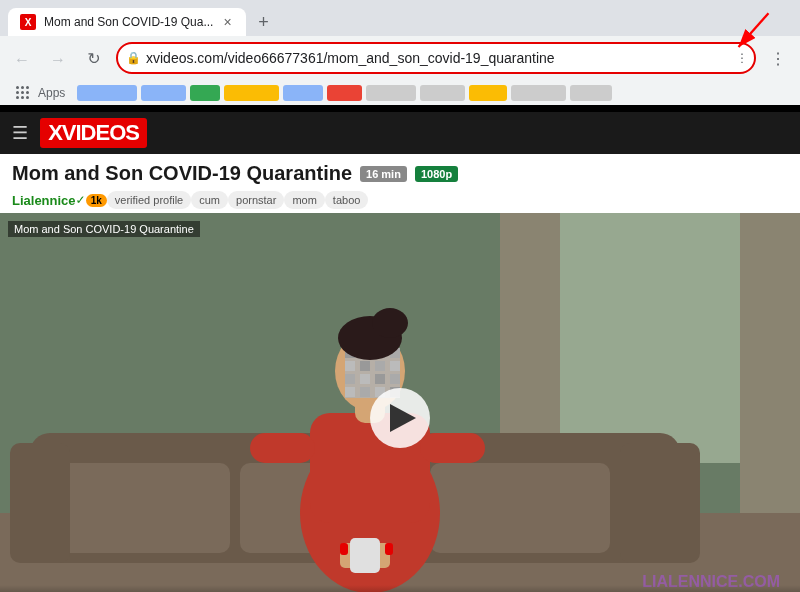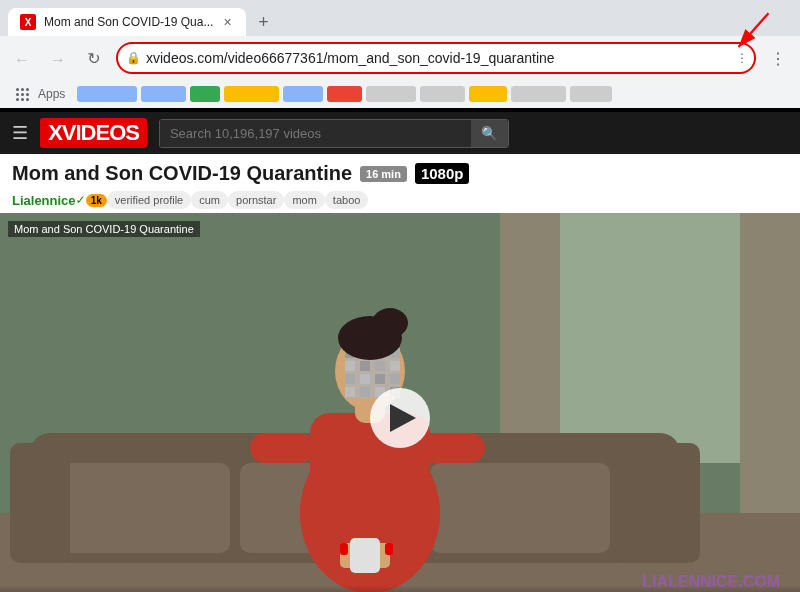--- a/index.html
+++ b/index.html
@@ -18,41 +18,41 @@
     .nav-btn { width: 28px; height: 28px; display: flex; align-items: center; justify-content: center; border-radius: 50%; cursor: pointer; color: #5f6368; font-size: 16px; }
     .nav-btn.disabled { color: #bdc1c6; cursor: default; }
     .address-bar-container { flex: 1; position: relative; }
     .address-bar { width: 100%; height: 32px; border: 2px solid #1a73e8; border-radius: 16px; padding: 0 36px 0 12px; font-size: 14px; color: #202124; background: #fff; outline: none; }
     .lock-icon { position: absolute; left: 10px; top: 50%; transform: translateY(-50%); font-size: 12px; color: #5f6368; }
     .address-bar { padding-left: 28px; }
     .address-menu-btn { position: absolute; right: 8px; top: 50%; transform: translateY(-50%); font-size: 12px; color: #5f6368; cursor: pointer; }
     .nav-extra { display: flex; align-items: center; gap: 4px; }
 
     
-    .bookmarks-bar { display: flex; align-items: center; padding: 0 8px; height: 32px; background: #f1f3f4; border-bottom: 4px solid #000000; gap: 4px; font-size: 12px; color: #5f6368; overflow: hidden; }
+    .bookmarks-bar { display: flex; align-items: center; padding: 0 8px; height: 32px; background: #f1f3f4; border-bottom: 7px solid #000000; gap: 4px; font-size: 12px; color: #5f6368; overflow: hidden; }
     .bookmark-apps { display: flex; align-items: center; gap: 4px; padding: 4px 8px; border-radius: 4px; cursor: pointer; }
     .bookmark-dots { display: flex; gap: 2px; margin-right: 4px; flex-wrap: wrap; width: 14px; }
     .bookmark-dot { width: 3px; height: 3px; background: #5f6368; border-radius: 50%; }
     .bookmark-spacer { flex: 1; display: flex; gap: 4px; overflow: hidden; }
     .bm-block { height: 16px; border-radius: 3px; display: inline-block; }
 
     
     .page-content { background: #1a1a1a; width: 800px; }
     .xvideos-header { background: #1a1a1a; padding: 6px 12px; display: flex; align-items: center; gap: 12px; }
     .hamburger { color: #ccc; font-size: 18px; cursor: pointer; }
     .xvideos-logo { background: #e50000; color: #fff; font-weight: 900; font-size: 22px; padding: 2px 8px; border-radius: 3px; letter-spacing: -1px; }
     .search-bar { flex: 1; display: flex; border: 1px solid #555; border-radius: 3px; overflow: hidden; max-width: 350px; }
     .search-input { flex: 1; padding: 6px 10px; background: #2a2a2a; color: #ccc; border: none; outline: none; font-size: 13px; }
     .search-btn { background: #444; border: none; padding: 6px 10px; cursor: pointer; color: #ccc; }
 
     .video-info { background: #fff; padding: 8px 12px 4px; }
     .video-title-row { display: flex; align-items: center; gap: 8px; flex-wrap: wrap; }
     .video-title { font-size: 20px; font-weight: bold; color: #1a1a1a; }
     .duration-badge { background: #888; color: #fff; font-size: 11px; padding: 2px 6px; border-radius: 3px; font-weight: bold; }
-    .quality-badge { background: #000000; color: #fff; font-size: 15px; padding: 2px 6px; border-radius: 3px; font-weight: bold; }
+    .quality-badge { background: #15803d; color: #fff; font-size: 11px; padding: 2px 6px; border-radius: 3px; font-weight: bold; }
 
     .channel-row { display: flex; align-items: center; gap: 0; margin-top: 6px; flex-wrap: wrap; }
     .channel-name { color: #1a8a1a; font-weight: bold; font-size: 13px; cursor: pointer; }
     .verified-icon { color: #1a8a1a; font-size: 12px; }
     .subscriber-badge { background: #f90; color: #000; font-size: 10px; padding: 1px 5px; border-radius: 10px; font-weight: bold; }
     .tag-btn { background: #eee; color: #555; font-size: 11px; padding: 3px 8px; border-radius: 9px; cursor: pointer; border: none; }
 
     
     .video-wrapper { background: #000; position: relative; width: 800px; height: 410px; overflow: hidden; }
     .video-overlay-title { position: absolute; top: 8px; left: 8px; background: rgba(0,0,0,0.5); color: #fff; font-size: 11px; padding: 2px 6px; z-index: 10; }
@@ -150,26 +150,20 @@
       <div class="bm-block" style="width:42px; background:#ccc;"></div>
     </div>
   </div>
 </div>
 
 <div class="page-content">
 
   <div class="xvideos-header">
     <span class="hamburger">☰</span>
     <div class="xvideos-logo">XVIDEOS</div>
-    <div class="search-bar">
-      <input class="search-input" type="text" placeholder="Search 10,196,197 videos" style="">
-      <button class="search-btn">
-        <span>🔍</span>
-      </button>
-    </div>
   </div>
 
   <div class="video-info">
     <div class="video-title-row">
       <span class="video-title">Mom and Son COVID-19 Quarantine</span>
       <span class="duration-badge">16 min</span>
       <span class="quality-badge">1080p</span>
     </div>
     <div class="channel-row">
       <span class="channel-name">Lialennice</span>

